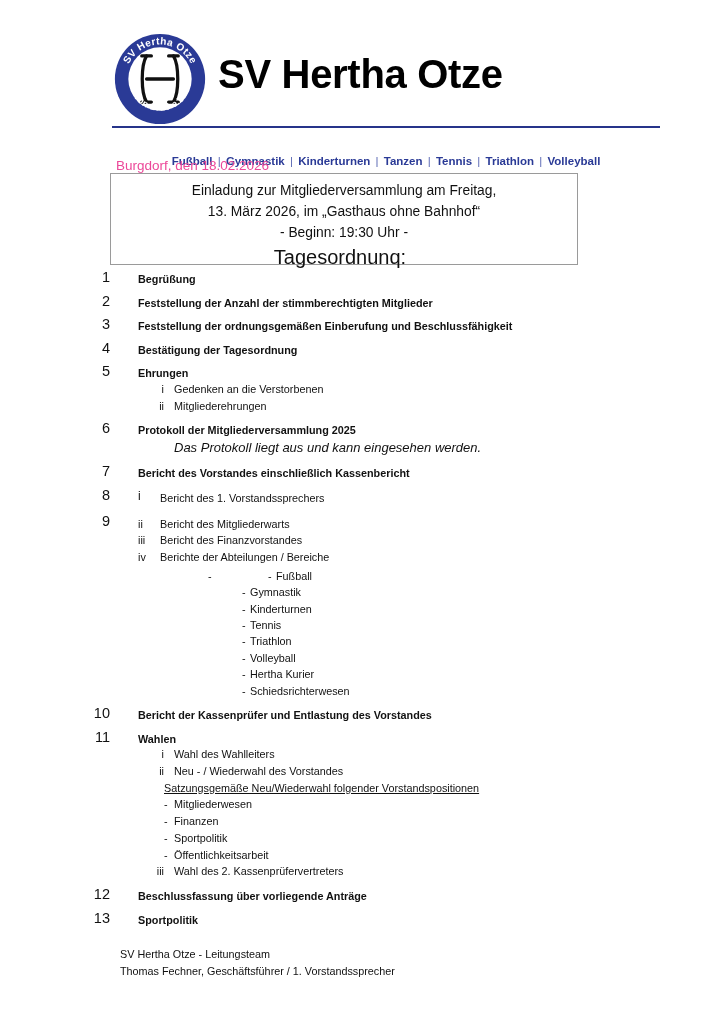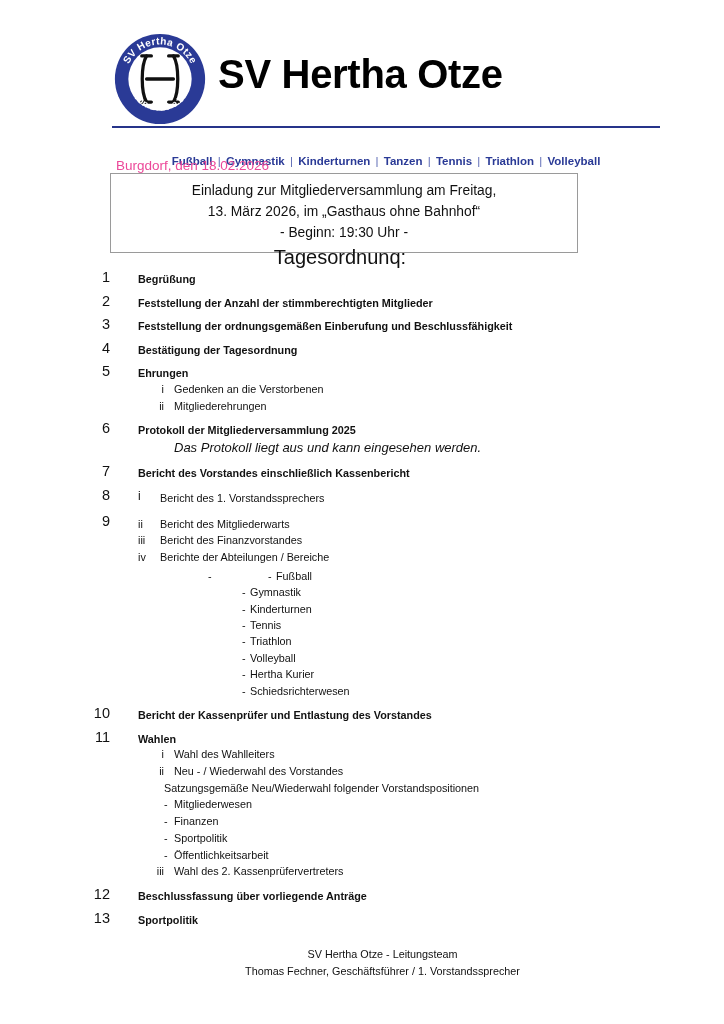--- a/index.html
+++ b/index.html
@@ -91,21 +91,21 @@
   }
 
   
   .invite-box {
     position: absolute;
     left: 110px;
     top: 173px;
     width: 468px;
     box-sizing: border-box;
     border: 1px solid #9a9a9a;
-    padding: 7px 10px 8px 10px;
+    padding: 7px 10px 20px 10px;
     text-align: center;
   }
   .invite-line {
     font-size: 13.8px;
     line-height: 1.52;
     color: #111111;
     white-space: nowrap;
   }
 
   
@@ -183,20 +183,21 @@
     padding-left: 36px;
     font-size: 13px;
     line-height: 1.5;
     color: #111111;
     font-style: italic;
   }
   .plain-line {
     font-size: 10.8px;
     line-height: 1.55;
     color: #111111;
+    text-decoration: underline;
   }
 
   
   .dept-list {
     margin: 2px 0 0 0;
     padding: 0;
     list-style: none;
   }
   .dept-list li {
     position: relative;
@@ -251,21 +252,20 @@
     color: #111111;
   }
   .signature-block {
     position: absolute;
     left: 120px;
     top: 946px;
     width: 525px;
     font-size: 10.8px;
     line-height: 1.55;
     color: #111111;
-    text-align: center;
   }
 </style>
 </head>
 <body>
 
 <div class="page">
 
   <div class="letterhead">
 
     <div class="logo-wrap">

